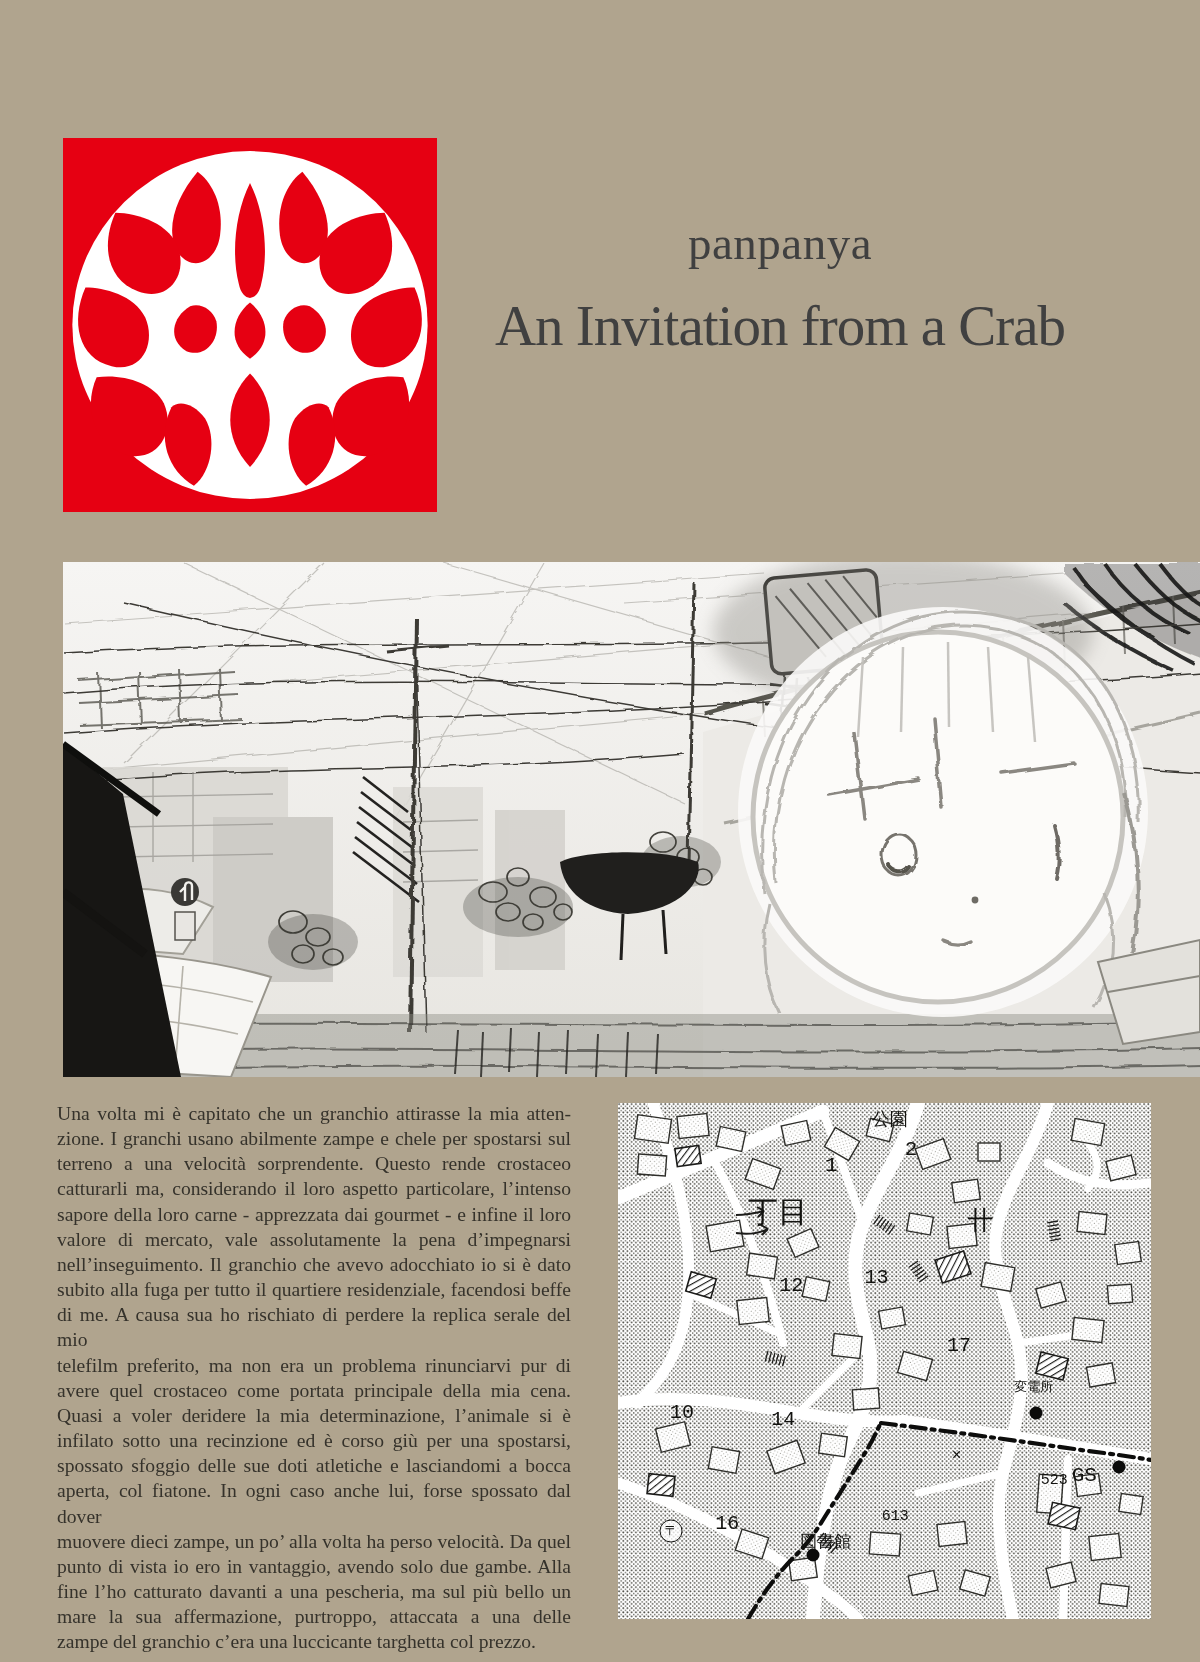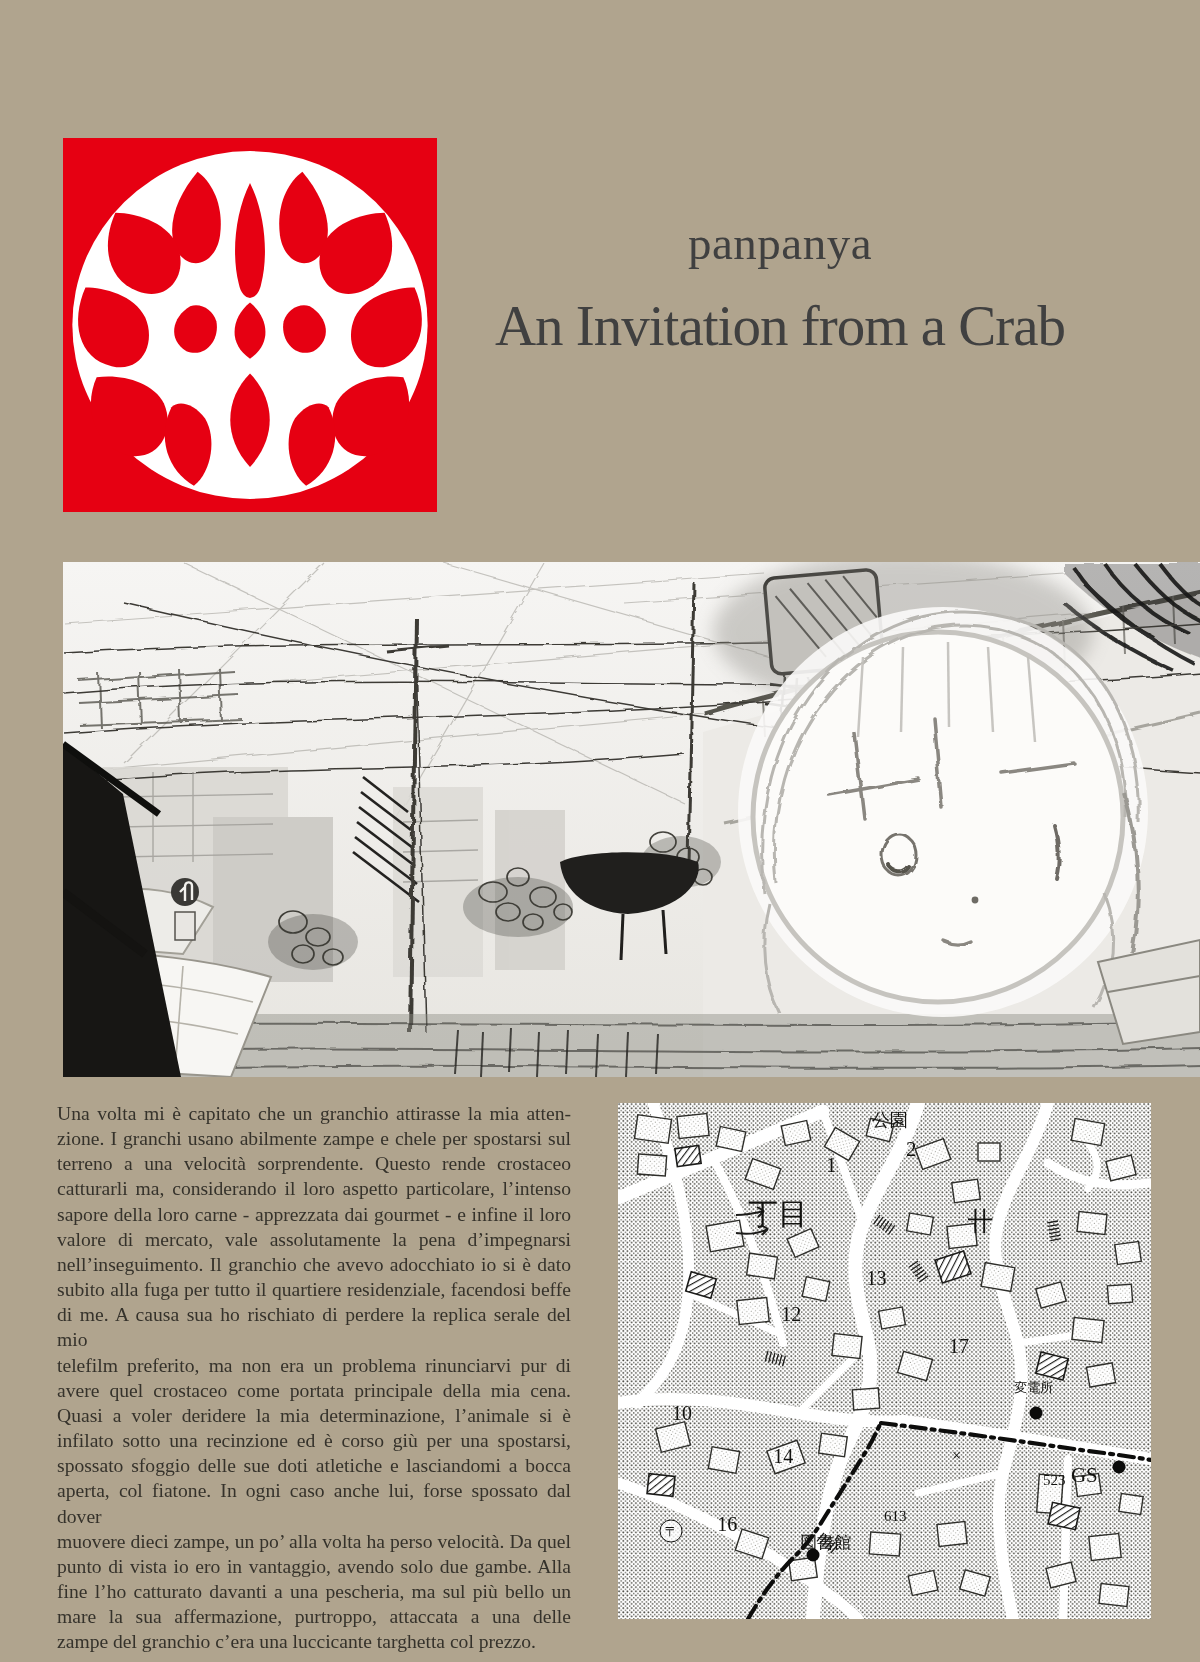--- a/index.html
+++ b/index.html
@@ -17,21 +17,21 @@
   
   .story{position:absolute;left:57px;top:1101px;width:514px;font-size:19.6px;line-height:25.15px;
          color:#35322b;}
   .story-line{text-align:justify;text-align-last:justify;}
   .story-line:last-child{text-align-last:left;}
   
   .map-panel{position:absolute;left:618px;top:1103px;width:533px;height:516px;background:#ffffff;}
   .map-panel>svg{position:absolute;left:0;top:0;width:100%;height:100%;}
   .map-labels{position:absolute;left:0;top:0;width:100%;height:100%;}
   .map-label{position:absolute;transform:translate(-50%,-50%);color:#131310;white-space:nowrap;
-             font-family:Liberation Serif, serif;line-height:1;}
+             font-family:Liberation Mono, monospace;line-height:1;}
   .map-label.circled{border:1.6px solid #131310;border-radius:50%;width:21px;height:21px;
              display:flex;align-items:center;justify-content:center;background:rgba(255,255,255,.75);}
   .map-dot{position:absolute;width:13px;height:13px;border-radius:50%;background:#0b0b0a;
              transform:translate(-50%,-50%);}
 </style>
 </head>
 <body>
 
 <div class="page" style="background: rgb(176, 164, 142);">
 
@@ -440,25 +440,25 @@
         <path d="M130 516 C145 490 160 470 178 452 C192 438 200 425 208 412 C225 385 238 365 250 345 C257 333 260 325 263 320"></path>
         <path d="M263 320 C330 328 400 338 470 348 C495 351 515 354 533 357"></path>
       </g>
     </svg>
     <div class="map-labels" id="map-labels">
         <span class="map-label" style="left: 51%; top: 3.2%; font-size: 18px;">公園</span>
         <span class="map-label" style="left: 55%; top: 9%; font-size: 21px;">2</span>
         <span class="map-label" style="left: 40%; top: 12%; font-size: 21px;">1</span>
         <span class="map-label" style="left: 30%; top: 21.5%; font-size: 30px;">丁目</span>
         <span class="map-label" style="left: 68%; top: 23%; font-size: 26px;">卄</span>
-        <span class="map-label" style="left: 32.5%; top: 35.5%; font-size: 20px; margin-top: 28px;">12</span>
+        <span class="map-label" style="left: 32.5%; top: 35.5%; font-size: 20px;">12</span>
         <span class="map-label" style="left: 48.5%; top: 34%; font-size: 20px;">13</span>
         <span class="map-label" style="left: 64%; top: 47%; font-size: 20px;">17</span>
         <span class="map-label" style="left: 12%; top: 60%; font-size: 20px;">10</span>
-        <span class="map-label" style="left: 31%; top: 61.5%; font-size: 20px; margin-top: 36px;">14</span>
+        <span class="map-label" style="left: 31%; top: 61.5%; font-size: 20px;">14</span>
         <span class="map-label" style="left: 78%; top: 55%; font-size: 13px;">変電所</span>
         <span class="map-label" style="left: 87.5%; top: 72%; font-size: 21px;">GS</span>
         <span class="map-label" style="left: 78%; top: 73%; font-size: 15px; padding-left: 41px;">523</span>
         <span class="map-label" style="left: 63.5%; top: 68.5%; font-size: 16px;">×</span>
         <span class="map-label" style="left: 52%; top: 80%; font-size: 15px;">613</span>
         <span class="map-label" style="left: 20.5%; top: 81.5%; font-size: 20px;">16</span>
         <span class="map-label" style="left: 39%; top: 85%; font-size: 17px;">図書館</span>
         <span class="map-label circled" style="left: 10%; top: 83%; font-size: 13px;">〒</span>
         <span class="map-dot" style="left: 78.5%; top: 60%;"></span>
         <span class="map-dot" style="left: 94%; top: 70.5%;"></span>

